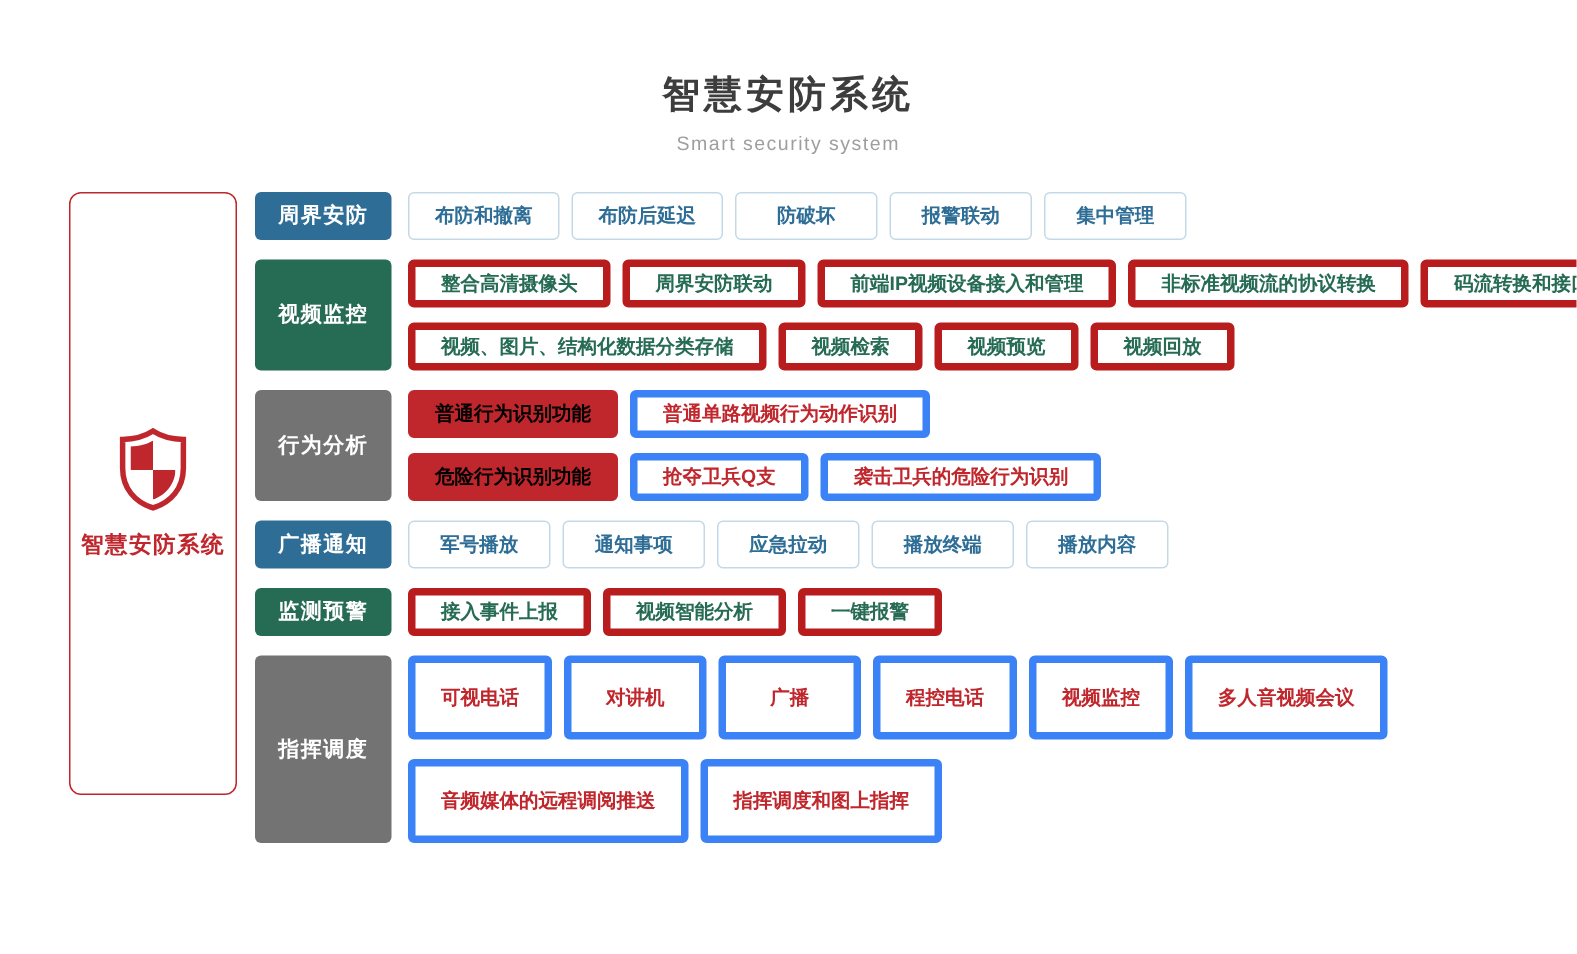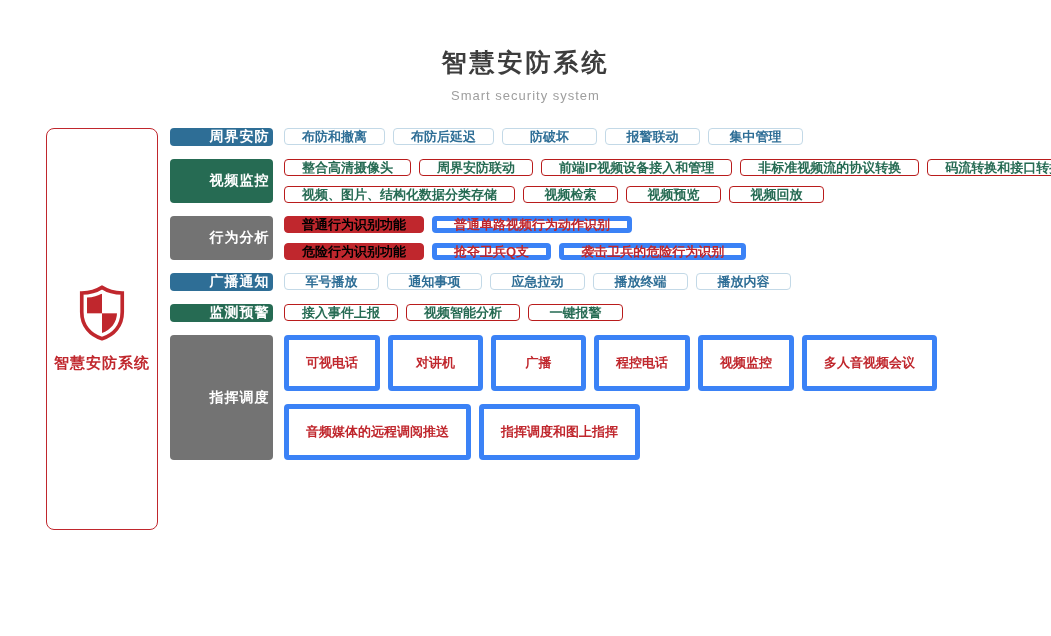--- a/index.html
+++ b/index.html
@@ -26,40 +26,39 @@
   }
   .root-label { color:#c0272d; font-weight:bold; font-size:15px; letter-spacing:1px; }
 
   
   .rows {
     position:absolute; left:170px; top:128px;
     display:flex; flex-direction:column; gap:13px;
   }
   .row { display:flex; gap:11px; align-items:stretch; }
   .cat {
-    width:103px; border-radius:4px;
+    width:91px; border-radius:4px;
     display:flex; align-items:center; justify-content:center;
     color:#ffffff; font-weight:bold; font-size:14px; letter-spacing:1px;
     flex:none;
-    padding-left:36px;
   }
   .cat.blue  { background:#2e6e96; }
   .cat.green { background:#266b53; }
   .cat.red   { background:#737373; }
 
   .lines { display:flex; flex-direction:column; gap:10px; }
   .line  { display:flex; gap:8px; }
   .chip {
-    height:17px; min-width:95px; padding:0 17px;
+    height:32px; min-width:95px; padding:0 17px;
     display:flex; align-items:center; justify-content:center;
     background:#ffffff; border-radius:4px;
     font-weight:bold; font-size:13px; white-space:nowrap;
   }
   .chip.blue  { color:#2e6e96; border:1px solid #c3d9e7; }
-  .chip.green { color:#266b53; border:1px solid #b91c1c; }
+  .chip.green { color:#266b53; border:5px solid #b91c1c; }
   .chip.red   { color:#c0272d; border:5px solid #3b82f6; }
   .chip.red-filled { background:#c0272d; color:#000000; border:1px solid #c0272d; }
 
   .row-dispatch .chip { height:56px; }
   .row-dispatch .lines { gap:13px; }
 
   .shield { width:52px; height:56px; display:block; }
 </style>
 </head>
 <body>

